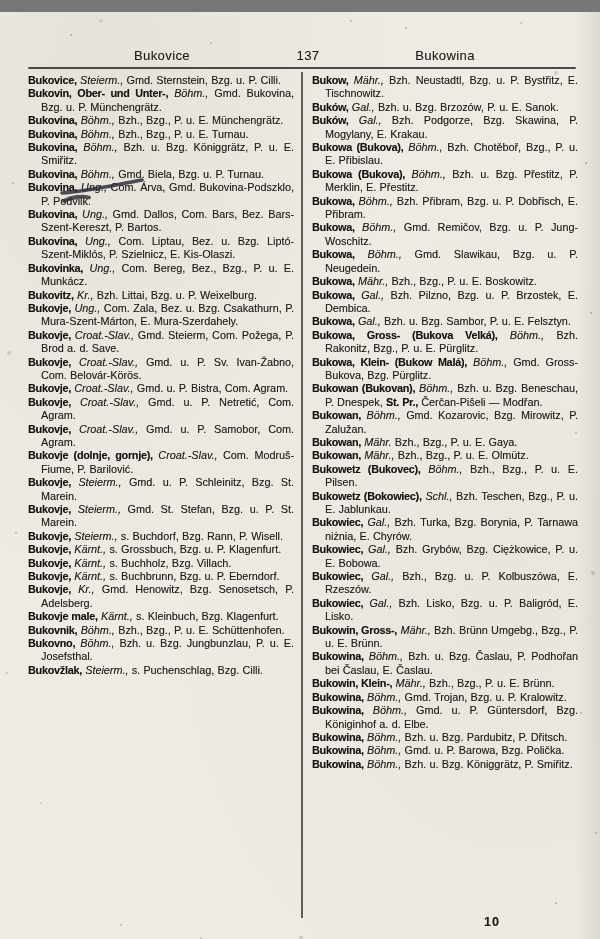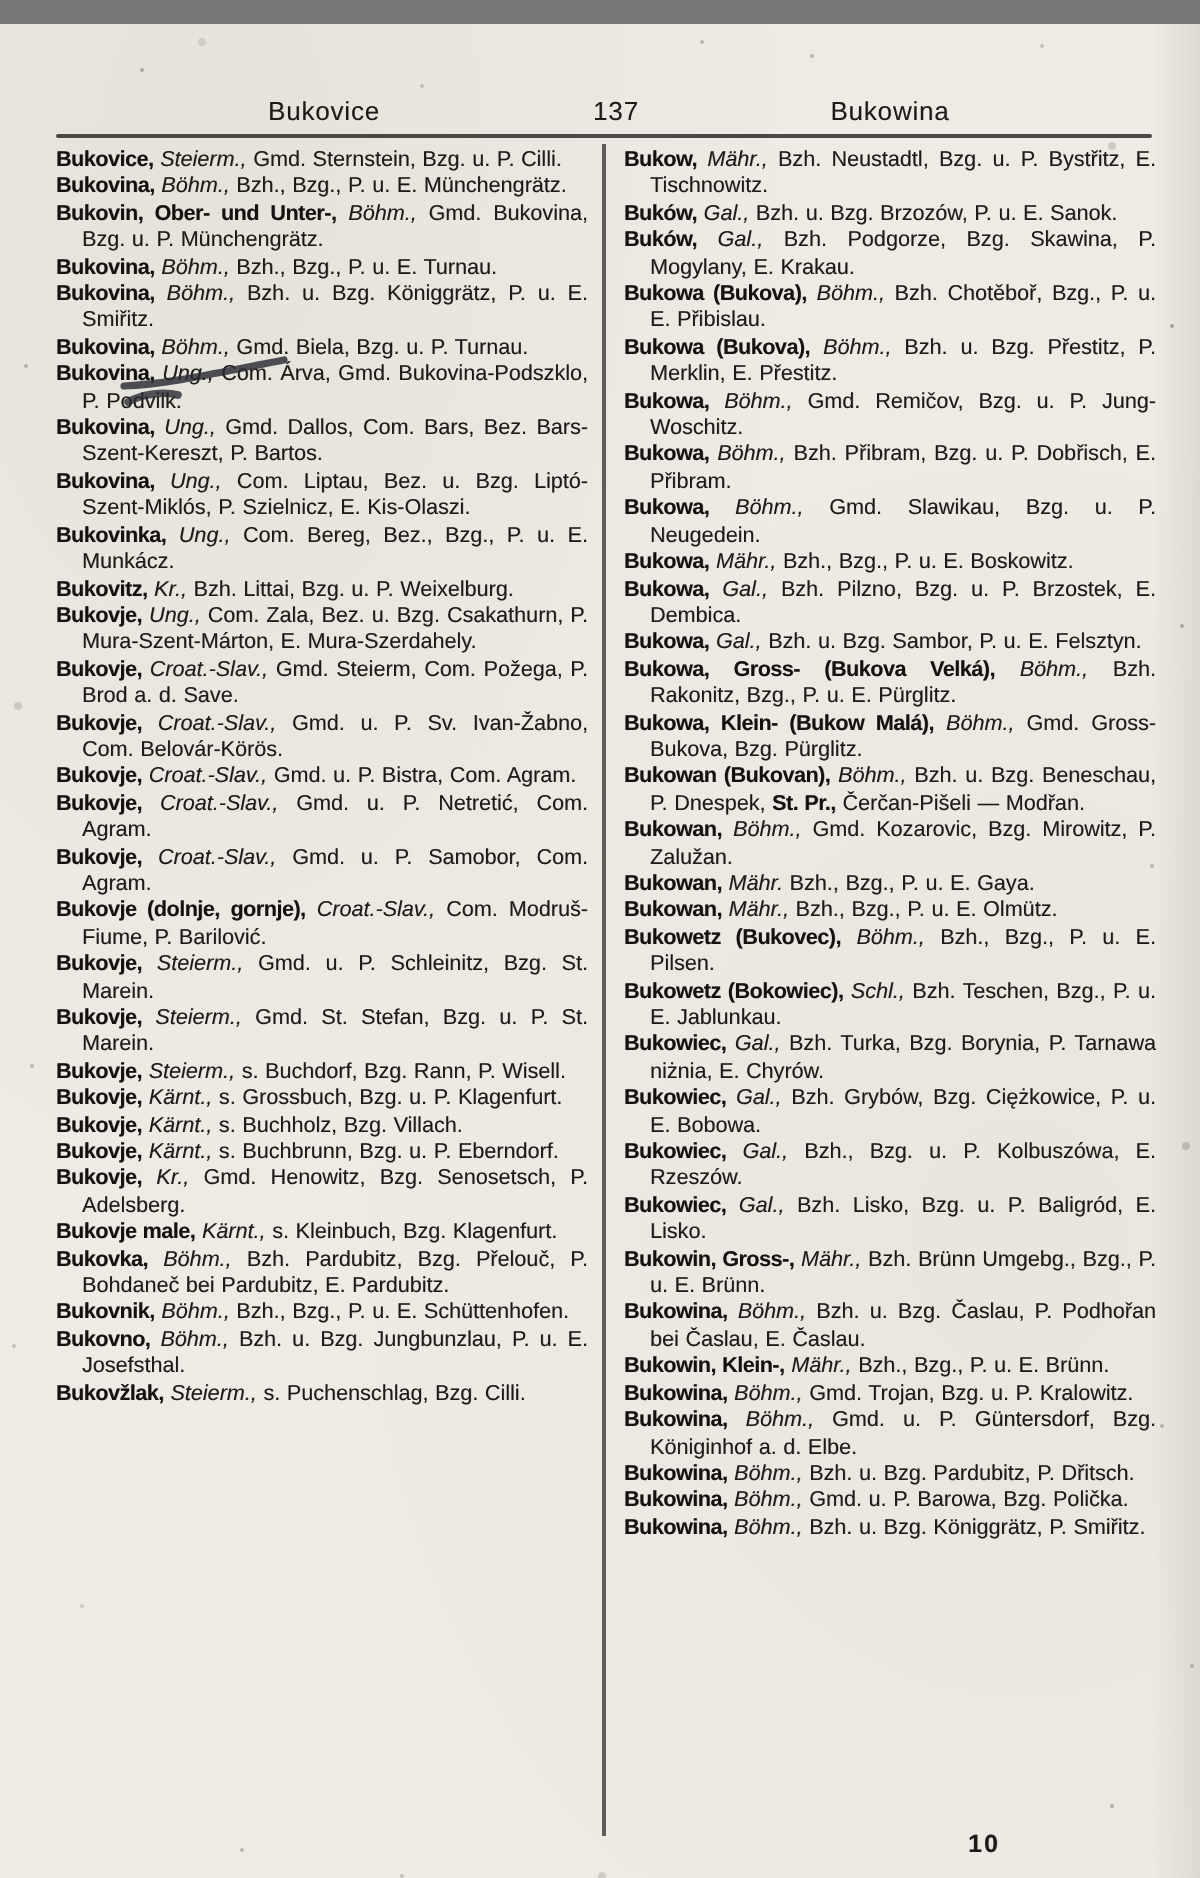--- a/index.html
+++ b/index.html
@@ -84,22 +84,22 @@
     <span class="rh-right">Bukowina</span>
   </div>
 
   <div class="head-rule"></div>
 
   <div class="divider"></div>
 
   <div class="cols">
     <section class="col col-left">
         <p class="entry"><span class="st-b">Bukovice,</span><span class="st-i"> Steierm.,</span><span class="st-n"> Gmd. Sternstein, Bzg. u. P. Cilli.</span></p>
+        <p class="entry"><span class="st-b">Bukovin, Ober- und Unter-,</span><span class="st-i"> Böhm.,</span><span class="st-n"> Gmd. Bukovina, Bzg. u. P. Münchengrätz.</span></p>
         <p class="entry"><span class="st-b">Bukovina,</span><span class="st-i"> Böhm.,</span><span class="st-n"> Bzh., Bzg., P. u. E. Münchengrätz.</span></p>
-        <p class="entry"><span class="st-b">Bukovin, Ober- und Unter-,</span><span class="st-i"> Böhm.,</span><span class="st-n"> Gmd. Bukovina, Bzg. u. P. Münchengrätz.</span></p>
         <p class="entry"><span class="st-b">Bukovina,</span><span class="st-i"> Böhm.,</span><span class="st-n"> Bzh., Bzg., P. u. E. Turnau.</span></p>
         <p class="entry"><span class="st-b">Bukovina,</span><span class="st-i"> Böhm.,</span><span class="st-n"> Bzh. u. Bzg. Königgrätz, P. u. E. Smiřitz.</span></p>
         <p class="entry"><span class="st-b">Bukovina,</span><span class="st-i"> Böhm.,</span><span class="st-n"> Gmd. Biela, Bzg. u. P. Turnau.</span></p>
         <p class="entry"><span class="st-b">Bukovina,</span><span class="st-i"> Ung.,</span><span class="st-n"> Com. Árva, Gmd. Bukovina-Podszklo, P. Podvilk.</span></p>
         <p class="entry"><span class="st-b">Bukovina,</span><span class="st-i"> Ung.,</span><span class="st-n"> Gmd. Dallos, Com. Bars, Bez. Bars-Szent-Kereszt, P. Bartos.</span></p>
         <p class="entry"><span class="st-b">Bukovina,</span><span class="st-i"> Ung.,</span><span class="st-n"> Com. Liptau, Bez. u. Bzg. Liptó-Szent-Miklós, P. Szielnicz, E. Kis-Olaszi.</span></p>
         <p class="entry"><span class="st-b">Bukovinka,</span><span class="st-i"> Ung.,</span><span class="st-n"> Com. Bereg, Bez., Bzg., P. u. E. Munkácz.</span></p>
         <p class="entry"><span class="st-b">Bukovitz,</span><span class="st-i"> Kr.,</span><span class="st-n"> Bzh. Littai, Bzg. u. P. Weixelburg.</span></p>
         <p class="entry"><span class="st-b">Bukovje,</span><span class="st-i"> Ung.,</span><span class="st-n"> Com. Zala, Bez. u. Bzg. Csakathurn, P. Mura-Szent-Márton, E. Mura-Szerdahely.</span></p>
         <p class="entry"><span class="st-b">Bukovje,</span><span class="st-i"> Croat.-Slav.,</span><span class="st-n"> Gmd. Steierm, Com. Požega, P. Brod a. d. Save.</span></p>
@@ -109,33 +109,32 @@
         <p class="entry"><span class="st-b">Bukovje,</span><span class="st-i"> Croat.-Slav.,</span><span class="st-n"> Gmd. u. P. Samobor, Com. Agram.</span></p>
         <p class="entry"><span class="st-b">Bukovje (dolnje, gornje),</span><span class="st-i"> Croat.-Slav.,</span><span class="st-n"> Com. Modruš-Fiume, P. Barilović.</span></p>
         <p class="entry"><span class="st-b">Bukovje,</span><span class="st-i"> Steierm.,</span><span class="st-n"> Gmd. u. P. Schleinitz, Bzg. St. Marein.</span></p>
         <p class="entry"><span class="st-b">Bukovje,</span><span class="st-i"> Steierm.,</span><span class="st-n"> Gmd. St. Stefan, Bzg. u. P. St. Marein.</span></p>
         <p class="entry"><span class="st-b">Bukovje,</span><span class="st-i"> Steierm.,</span><span class="st-n"> s. Buchdorf, Bzg. Rann, P. Wisell.</span></p>
         <p class="entry"><span class="st-b">Bukovje,</span><span class="st-i"> Kärnt.,</span><span class="st-n"> s. Grossbuch, Bzg. u. P. Klagenfurt.</span></p>
         <p class="entry"><span class="st-b">Bukovje,</span><span class="st-i"> Kärnt.,</span><span class="st-n"> s. Buchholz, Bzg. Villach.</span></p>
         <p class="entry"><span class="st-b">Bukovje,</span><span class="st-i"> Kärnt.,</span><span class="st-n"> s. Buchbrunn, Bzg. u. P. Eberndorf.</span></p>
         <p class="entry"><span class="st-b">Bukovje,</span><span class="st-i"> Kr.,</span><span class="st-n"> Gmd. Henowitz, Bzg. Senosetsch, P. Adelsberg.</span></p>
         <p class="entry"><span class="st-b">Bukovje male,</span><span class="st-i"> Kärnt.,</span><span class="st-n"> s. Kleinbuch, Bzg. Klagenfurt.</span></p>
-        <p class="entry"><span class="st-b">Bukovka,</span><span class="st-i"> Böhm.,</span><span class="st-n"> Bzh. Pardubitz, Bzg. Přelouč, P. Bohdaneč bei Pardubitz, E. Pardubitz.</span></p>
         <p class="entry"><span class="st-b">Bukovnik,</span><span class="st-i"> Böhm.,</span><span class="st-n"> Bzh., Bzg., P. u. E. Schüttenhofen.</span></p>
         <p class="entry"><span class="st-b">Bukovno,</span><span class="st-i"> Böhm.,</span><span class="st-n"> Bzh. u. Bzg. Jungbunzlau, P. u. E. Josefsthal.</span></p>
         <p class="entry"><span class="st-b">Bukovžlak,</span><span class="st-i"> Steierm.,</span><span class="st-n"> s. Puchenschlag, Bzg. Cilli.</span></p>
       </section>
     <section class="col col-right">
         <p class="entry"><span class="st-b">Bukow,</span><span class="st-i"> Mähr.,</span><span class="st-n"> Bzh. Neustadtl, Bzg. u. P. Bystřitz, E. Tischnowitz.</span></p>
         <p class="entry"><span class="st-b">Buków,</span><span class="st-i"> Gal.,</span><span class="st-n"> Bzh. u. Bzg. Brzozów, P. u. E. Sanok.</span></p>
         <p class="entry"><span class="st-b">Buków,</span><span class="st-i"> Gal.,</span><span class="st-n"> Bzh. Podgorze, Bzg. Skawina, P. Mogylany, E. Krakau.</span></p>
         <p class="entry"><span class="st-b">Bukowa (Bukova),</span><span class="st-i"> Böhm.,</span><span class="st-n"> Bzh. Chotěboř, Bzg., P. u. E. Přibislau.</span></p>
         <p class="entry"><span class="st-b">Bukowa (Bukova),</span><span class="st-i"> Böhm.,</span><span class="st-n"> Bzh. u. Bzg. Přestitz, P. Merklin, E. Přestitz.</span></p>
+        <p class="entry"><span class="st-b">Bukowa,</span><span class="st-i"> Böhm.,</span><span class="st-n"> Bzh. Přibram, Bzg. u. P. Dobřisch, E. Přibram.</span></p>
         <p class="entry"><span class="st-b">Bukowa,</span><span class="st-i"> Böhm.,</span><span class="st-n"> Gmd. Remičov, Bzg. u. P. Jung-Woschitz.</span></p>
-        <p class="entry"><span class="st-b">Bukowa,</span><span class="st-i"> Böhm.,</span><span class="st-n"> Bzh. Přibram, Bzg. u. P. Dobřisch, E. Přibram.</span></p>
         <p class="entry"><span class="st-b">Bukowa,</span><span class="st-i"> Böhm.,</span><span class="st-n"> Gmd. Slawikau, Bzg. u. P. Neugedein.</span></p>
         <p class="entry"><span class="st-b">Bukowa,</span><span class="st-i"> Mähr.,</span><span class="st-n"> Bzh., Bzg., P. u. E. Boskowitz.</span></p>
         <p class="entry"><span class="st-b">Bukowa,</span><span class="st-i"> Gal.,</span><span class="st-n"> Bzh. Pilzno, Bzg. u. P. Brzostek, E. Dembica.</span></p>
         <p class="entry"><span class="st-b">Bukowa,</span><span class="st-i"> Gal.,</span><span class="st-n"> Bzh. u. Bzg. Sambor, P. u. E. Felsztyn.</span></p>
         <p class="entry"><span class="st-b">Bukowa, Gross- (Bukova Velká),</span><span class="st-i"> Böhm.,</span><span class="st-n"> Bzh. Rakonitz, Bzg., P. u. E. Pürglitz.</span></p>
         <p class="entry"><span class="st-b">Bukowa, Klein- (Bukow Malá),</span><span class="st-i"> Böhm.,</span><span class="st-n"> Gmd. Gross-Bukova, Bzg. Pürglitz.</span></p>
         <p class="entry"><span class="st-b">Bukowan (Bukovan),</span><span class="st-i"> Böhm.,</span><span class="st-n"> Bzh. u. Bzg. Beneschau, P. Dnespek, </span><span class="st-b">St. Pr.,</span><span class="st-n"> Čerčan-Pišeli — Modřan.</span></p>
         <p class="entry"><span class="st-b">Bukowan,</span><span class="st-i"> Böhm.,</span><span class="st-n"> Gmd. Kozarovic, Bzg. Mirowitz, P. Zalužan.</span></p>
         <p class="entry"><span class="st-b">Bukowan,</span><span class="st-i"> Mähr.</span><span class="st-n"> Bzh., Bzg., P. u. E. Gaya.</span></p>
         <p class="entry"><span class="st-b">Bukowan,</span><span class="st-i"> Mähr.,</span><span class="st-n"> Bzh., Bzg., P. u. E. Olmütz.</span></p>

